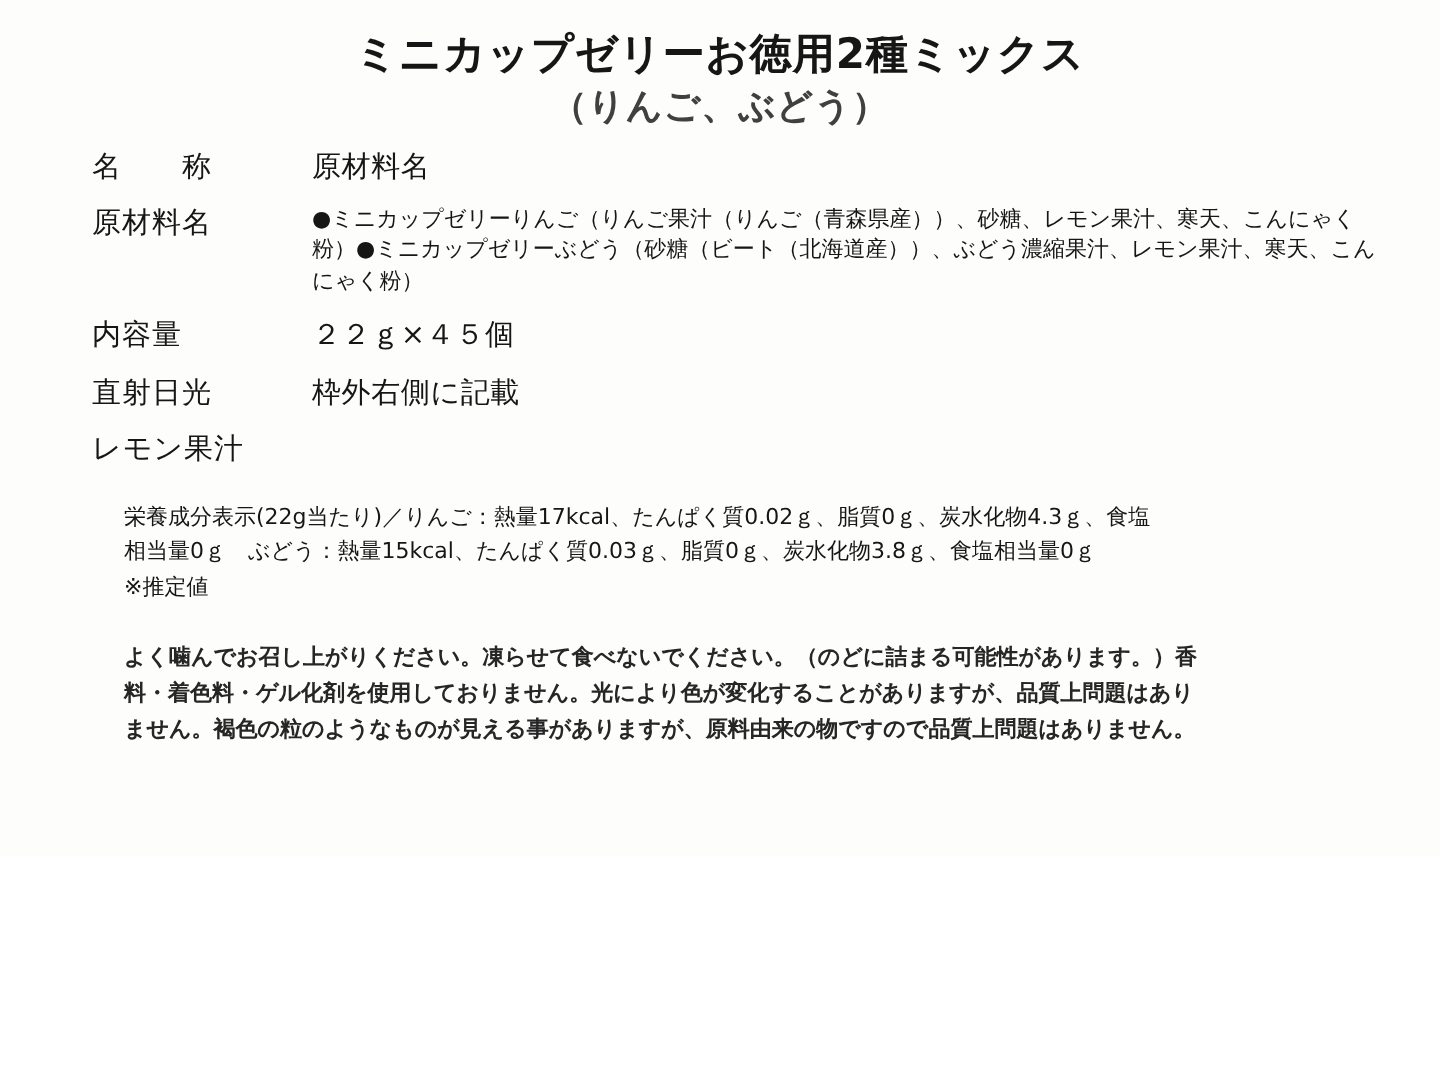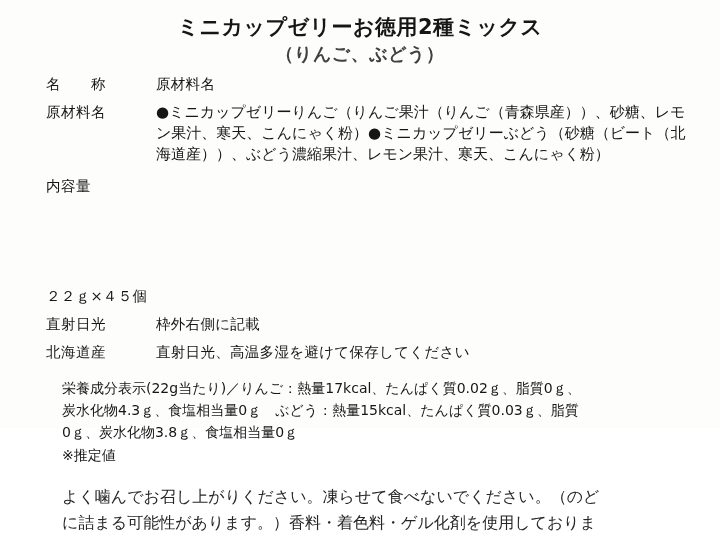--- a/index.html
+++ b/index.html
@@ -62,44 +62,45 @@
   .row-val {
     flex: 1 1 auto;
     font-size: 14.5px;
     line-height: 1.45;
     letter-spacing: 0.3px;
     color: #161616;
     white-space: pre-wrap;
     word-break: break-all;
   }
   .row-val.tight {
-    font-size: 15px;
+    font-size: 11px;
     line-height: 1.42;
     letter-spacing: 0;
   }
   .row.ingredients { margin-bottom: 10px; }
-  .row.gap-top { margin-top: 2px; flex-direction: column; }
+  .row.gap-top { margin-top: 2px; }
 
   .nutrition {
     margin: 14px 0 0 34px;
-    font-size: 14px;
+    font-size: 11px;
     line-height: 1.6;
     letter-spacing: 0;
     color: #161616;
     width: 520px;
     white-space: pre-wrap;
   }
   .notes {
     margin: 18px 0 0 34px;
-    font-size: 16px;
+    font-size: 11px;
     line-height: 1.62;
     letter-spacing: 0;
     color: #262626;
     width: 540px;
     white-space: pre-wrap;
+    font-weight: bold;
   }
 </style>
 </head>
 <body>
 
 <div class="label">
 
   <div class="title-block">
     <div class="title-main">ミニカップゼリーお徳用2種ミックス</div>
     <div class="title-sub">（りんご、ぶどう）</div>
@@ -121,22 +122,21 @@
       <div class="row-key">内容量</div>
       <div class="row-val">２２ｇ×４５個</div>
     </div>
 
     <div class="row">
       <div class="row-key">直射日光</div>
       <div class="row-val">枠外右側に記載</div>
     </div>
 
     <div class="row">
-      <div class="row-key">北海道産</div>
-      <div class="row-val">直射日光、高温多湿を避けて保存してください</div>
+      <div class="row-key">レモン果汁</div>
     </div>
 
 
 
   </div>
 
   <div class="nutrition">栄養成分表示(22g当たり)／りんご：熱量17kcal、たんぱく質0.02ｇ、脂質0ｇ、炭水化物4.3ｇ、食塩相当量0ｇ　ぶどう：熱量15kcal、たんぱく質0.03ｇ、脂質0ｇ、炭水化物3.8ｇ、食塩相当量0ｇ
 ※推定値</div>
 
   <div class="notes">よく噛んでお召し上がりください。凍らせて食べないでください。（のどに詰まる可能性があります。）香料・着色料・ゲル化剤を使用しておりません。光により色が変化することがありますが、品質上問題はありません。褐色の粒のようなものが見える事がありますが、原料由来の物ですので品質上問題はありません。</div>

